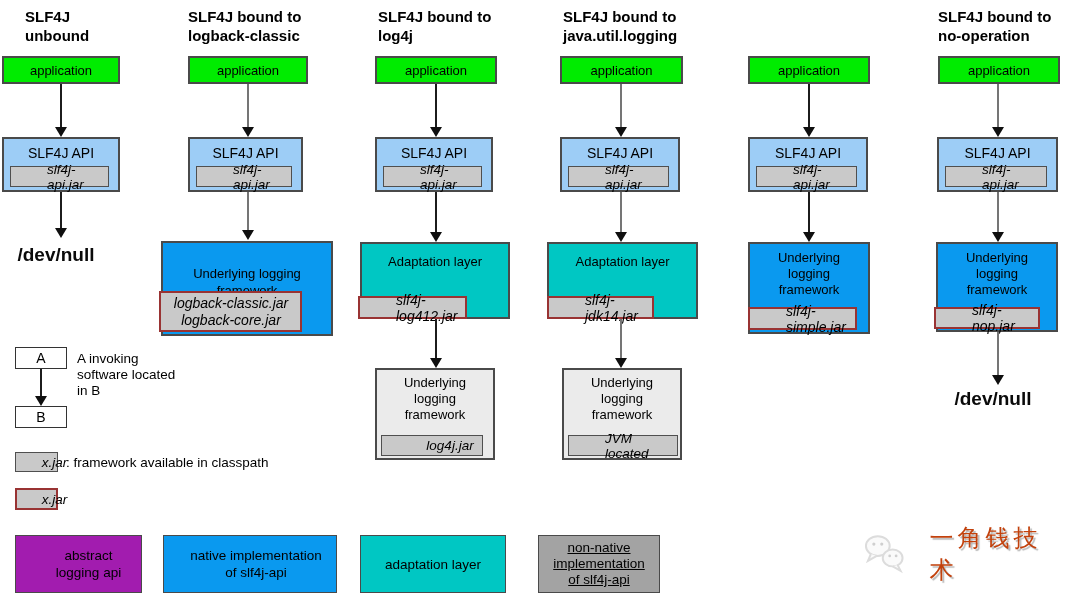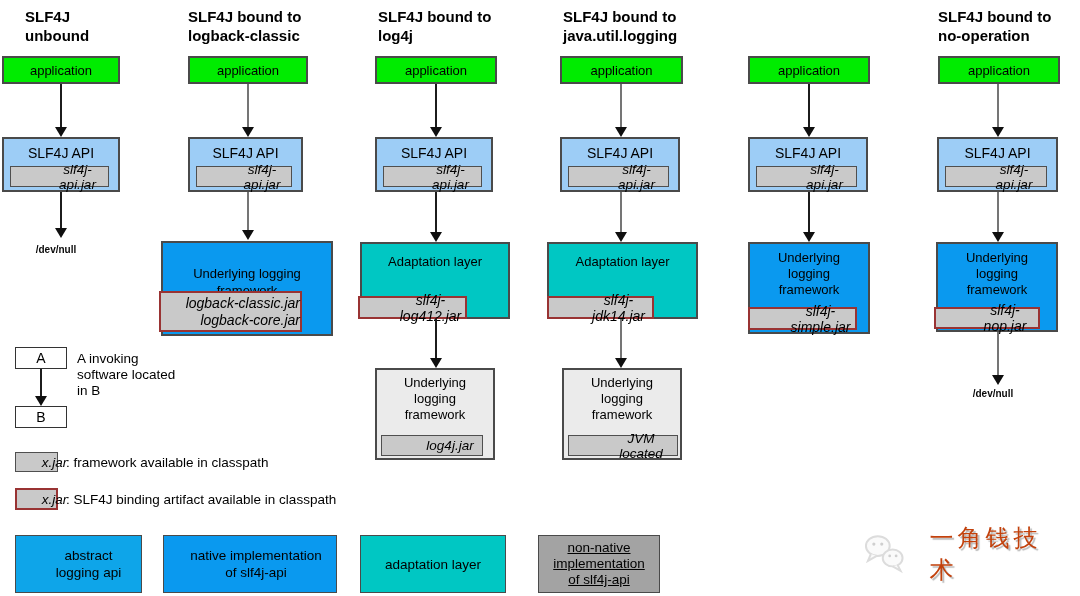--- a/index.html
+++ b/index.html
@@ -20,53 +20,53 @@
   }
   .app{background:#00ec00;}
   .api{background:#9dcdf6; align-items:flex-start; padding-top:6px; font-size:14px;}
   .native{background:#0a99ef; align-items:flex-start;}
   .teal{background:#00c7c3; align-items:flex-start;}
   .grayfw{background:#ebebeb; align-items:flex-start;}
   .boxlabel{line-height:17px; padding-top:0;}
   .jar{
     position:absolute; box-sizing:border-box; background:#c9c9c9;
     border:1.5px solid #4f4f4f; font-style:italic; font-size:13.5px;
-    display:flex; align-items:center; justify-content:center; text-align:center;
+    display:flex; align-items:center; justify-content:center; text-align:left;
     color:#000;
     padding-left:36px;
   }
   .jar.binding{border:2px solid #993333;}
   .jar.two-line{
-    justify-content:flex-start; text-align:right; padding-left:1px;
+    justify-content:flex-start; text-align:center; padding-left:1px;
     line-height:17px; font-size:14px;margin-top:7px;
   }
   .arrow{position:absolute; width:12px;}
   .arrow .shaft{position:absolute; left:5px; top:0; bottom:8px; width:2px; background:#1c1c1c;}
   .arrow.gray .shaft{background:#757575;}
   .arrow .head{
     position:absolute; left:0; bottom:0; width:0; height:0;
     border-left:6px solid transparent; border-right:6px solid transparent;
     border-top:10px solid #0f0f0f;
   }
   .devnull{
     position:absolute; width:90px; text-align:center; font-weight:bold;
-    font-size:10px; color:#0a0a0a;
+    font-size:19px; color:#0a0a0a;
   }
   .ab-box{
     position:absolute; box-sizing:border-box; width:52px; height:22px;
     border:1.5px solid #333; background:#fff; display:flex; align-items:center;
     justify-content:center; font-size:14px;
   }
   .legend-caption{position:absolute; font-size:13.5px; line-height:16px;}
   .cat{
     position:absolute; box-sizing:border-box; top:535px; height:58px;
     border:1.7px solid #4a4a4a; display:flex; align-items:center;
     justify-content:center; text-align:center; font-size:13.5px; line-height:17px;
   }
-  .cat.c-lightblue{background:#0ea5e9;padding-left:20px;}
+  .cat.c-lightblue{background:#a21caf;padding-left:20px;}
   .cat.c-blue{background:#0a99ef;padding-left:12px;}
   .cat.c-teal{background:#00c7c3;}
   .cat.c-gray{background:#a3a3a3;text-decoration:underline;}
   .watermark{
     position:absolute; left:860px; top:522px; display:flex; align-items:center;
     color:#efefef;
   }
   .watermark .wm-text{
     font-size:24px; letter-spacing:4px; margin-left:18px;
     color:#c2410c; text-shadow:2px 2px 1px #b9b9b9;
@@ -256,21 +256,20 @@
     <div class="ab-box" style="left:15px;top:406px">B</div>
     <div class="legend-caption pre" style="left:77px;top:351px">A invoking
 software located
 in B</div>
   </div>
 
   <div class="layer">
     <div class="jar" style="left:15px;top:452px;width:43px;height:20px">x.jar</div>
     <div class="legend-caption" style="left:66px;top:455px">: framework available in classpath</div>
     <div class="jar binding" style="left:15px;top:488px;width:43px;height:22px">x.jar</div>
-    <div class="legend-caption" style="left:66px;top:492px">: SLF4J binding artifact available in classpath</div>
   </div>
 
   <div class="layer">
     <div class="cat c-lightblue pre" style="left:15px;width:127px">abstract
 logging api</div>
     <div class="cat c-blue pre" style="left:163px;width:174px">native implementation
 of slf4j-api</div>
     <div class="cat c-teal pre" style="left:360px;width:146px">adaptation layer</div>
     <div class="cat c-gray pre" style="left:538px;width:122px;line-height:16px">non-native
 implementation

